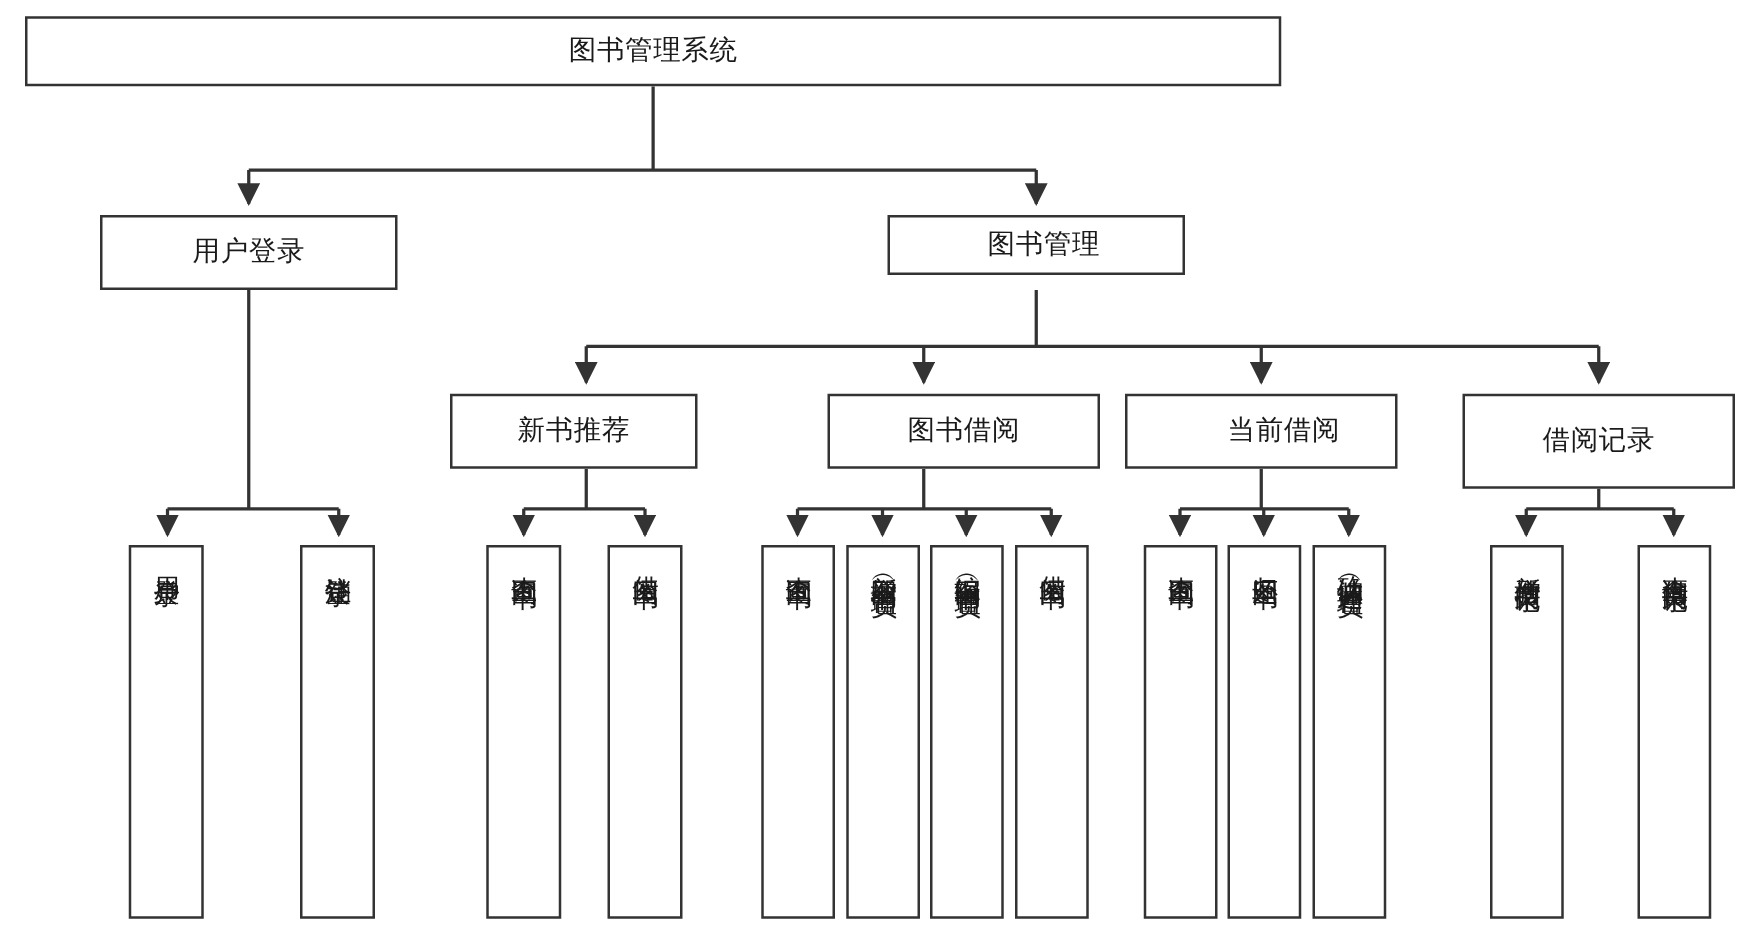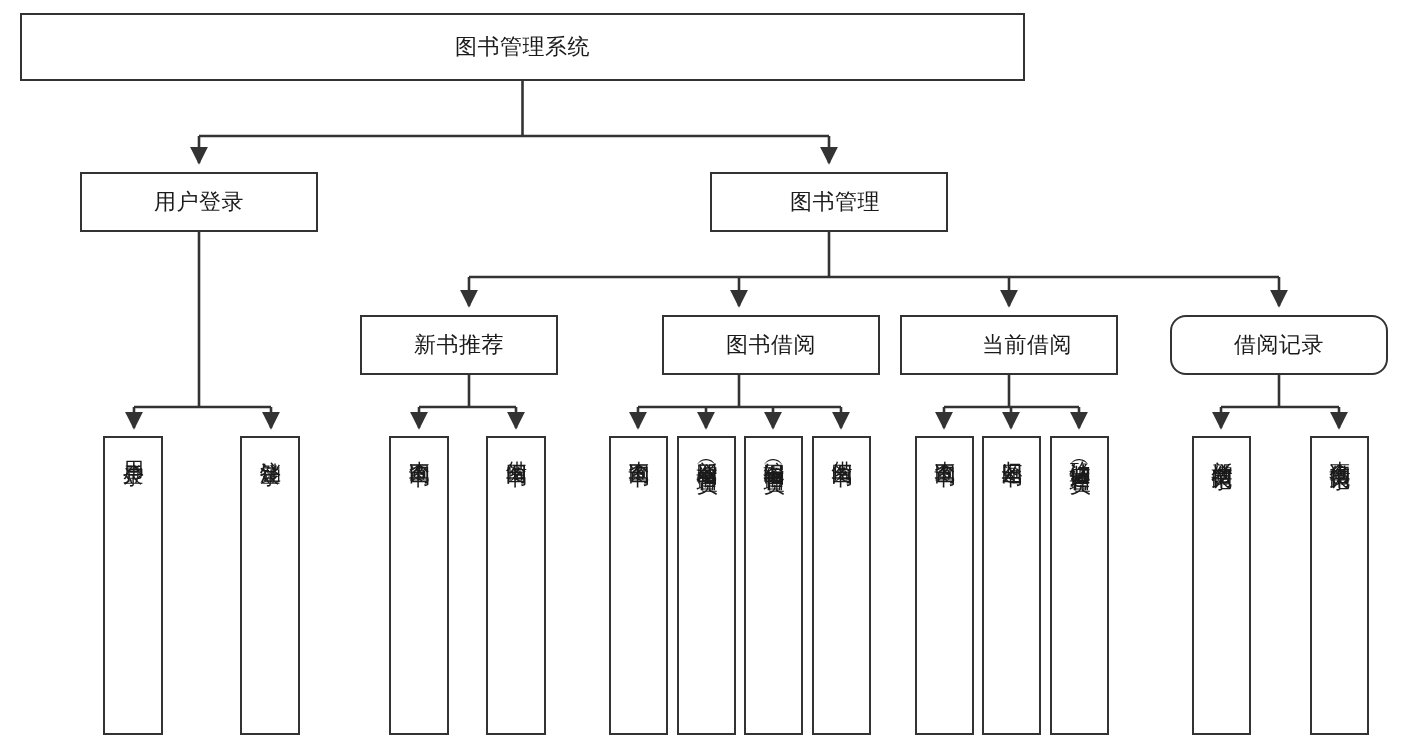--- a/index.html
+++ b/index.html
@@ -120,41 +120,41 @@
       <path d="M 1079 407 L 1079 428" marker-end="url(#arrow)"></path>
 
       <path d="M 1279 375 L 1279 407"></path>
       <path d="M 1221 407 L 1339 407"></path>
       <path d="M 1221 407 L 1221 428" marker-end="url(#arrow)"></path>
       <path d="M 1339 407 L 1339 428" marker-end="url(#arrow)"></path>
 
     </g>
   </svg>
 
-  <div class="node-box" style="left: 20px; top: 13px; width: 1005px; height: 68px;">
+  <div class="node-box" style="left: 20px; top: 13px; width: 1005px; height: 56px;">
     <span class="node-label">图书管理系统</span>
   </div>
 
   <div class="node-box" style="left: 80px; top: 172px; width: 238px; height: 60px;">
     <span class="node-label">用户登录</span>
   </div>
-  <div class="node-box" style="left: 710px; top: 172px; width: 238px; height: 60px; padding-left: 12px;">
+  <div class="node-box" style="left: 710px; top: 172px; width: 238px; height: 48px; padding-left: 12px;">
     <span class="node-label">图书管理</span>
   </div>
 
   <div class="node-box" style="left: 360px; top: 315px; width: 198px; height: 60px;">
     <span class="node-label">新书推荐</span>
   </div>
   <div class="node-box" style="left: 630px; top: 315px; width: 218px; height: 60px; margin-left: 32px;">
     <span class="node-label">图书借阅</span>
   </div>
   <div class="node-box" style="left: 900px; top: 315px; width: 218px; height: 60px; padding-left: 36px;">
     <span class="node-label">当前借阅</span>
   </div>
-  <div class="node-box" style="left: 1170px; top: 315px; width: 218px; height: 60px; border-radius: 16px;">
+  <div class="node-box" style="left: 1170px; top: 315px; width: 218px; height: 76px;">
     <span class="node-label">借阅记录</span>
   </div>
 
   <div class="node-box vertical" style="left: 103px; top: 436px; width: 60px; height: 299px;">
     <span class="node-label">用户登录</span>
   </div>
   <div class="node-box vertical" style="left: 240px; top: 436px; width: 60px; height: 299px;">
     <span class="node-label">注销登录</span>
   </div>
   <div class="node-box vertical" style="left: 389px; top: 436px; width: 60px; height: 299px;">

